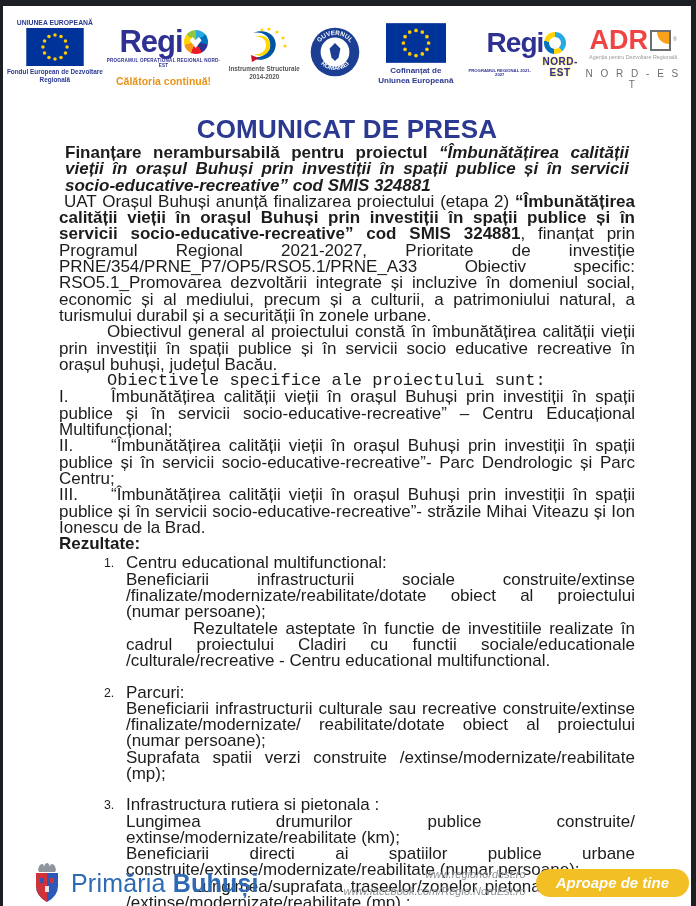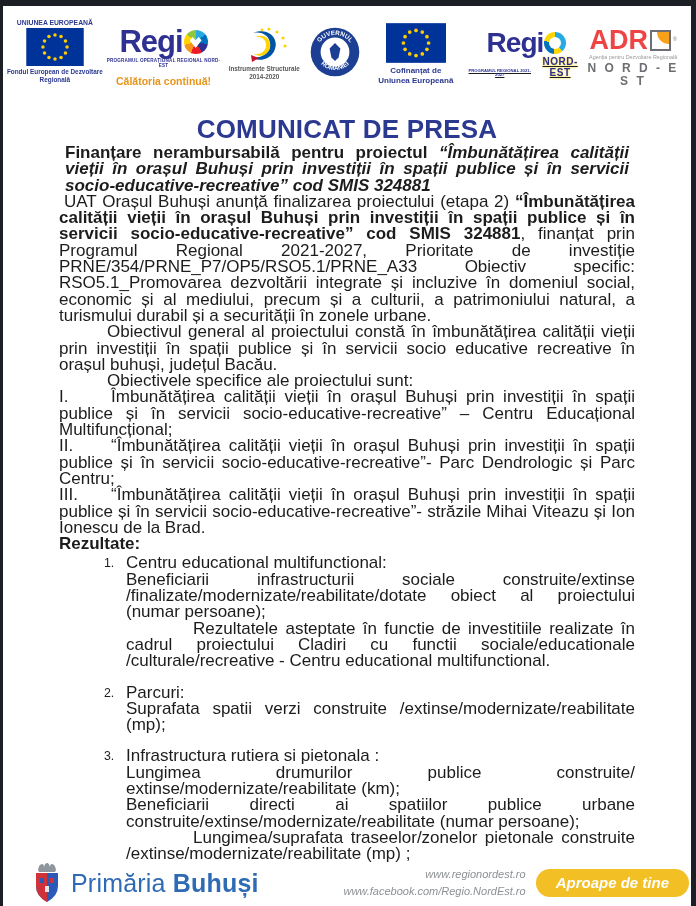--- a/index.html
+++ b/index.html
@@ -48,47 +48,47 @@
   .eu2-block svg{display:block;margin:0 auto 3px;}
   .eu2-text{color:#2b3990;font-weight:bold;font-size:8px;line-height:1.3;}
 
   .regione-block{width:118px;padding-top:10px;}
   .regione-word{color:#2e3192;font-weight:bold;font-size:28px;line-height:27px;
                 letter-spacing:-1px;display:flex;align-items:center;justify-content:center;}
   .regione-o{position:relative;display:inline-block;width:22px;height:22px;border-radius:50%;
              margin-left:1px;
              background:conic-gradient(#27aae1 0 38%,#ffd400 38% 52%,#0071bc 52% 78%,#ffd400 78% 100%);}
   .regione-o:after{content:"";position:absolute;inset:5px;background:#fff;border-radius:50%;}
-  .regione-row{display:flex;align-items:flex-end;justify-content:center;gap:3px;text-decoration:underline;}
+  .regione-row{display:flex;align-items:flex-end;justify-content:center;gap:3px;}
   .regione-sub{font-size:4.2px;color:#2e3192;font-weight:bold;}
   .regione-ne{color:#2e3192;font-weight:bold;font-size:10px;letter-spacing:.5px;
               text-shadow:0 0 2px #ffd400;}
 
   .adr-block{width:96px;padding-top:8px;}
   .adr-row{display:flex;align-items:center;justify-content:center;gap:2px;}
   .adr-word{color:#ef4444;font-weight:bold;font-size:27px;line-height:26px;letter-spacing:0px;}
   .adr-sq{position:relative;width:17px;height:17px;border:2.5px solid #6d6e71;display:inline-block;}
   .adr-sq:after{content:"";position:absolute;right:0;top:0;width:12px;height:12px;
                 background:#f9a11b;border-bottom-left-radius:100%;}
   .adr-reg{font-size:5px;color:#6d6e71;vertical-align:top;}
   .adr-sub{font-size:5.4px;color:#9a9a9a;margin-top:2px;}
-  .adr-ne{font-size:12px;color:#6d6e71;font-weight:bold;letter-spacing:2.5px;margin-top:1px;}
+  .adr-ne{font-size:10px;color:#6d6e71;font-weight:normal;letter-spacing:2.5px;margin-top:7px;}
 
   
   .content{padding:0 56px;color:#1c1c1c;}
   .content p{margin:0;font-size:17px;line-height:16.3px;text-align:justify;}
   .doc-title{margin-top:12px;text-align:center;color:#2b3990;font-weight:bold;
              font-size:26px;letter-spacing:.2px;}
   .doc-date{margin-top:8px;text-align:right;padding-right:14px;font-weight:bold;font-size:12.8px;}
   .subject{margin-top:20px;text-align:center;font-weight:bold;font-size:12.8px;
            line-height:21px;padding:0 6px;}
   .subject .q{font-style:italic;}
   .para1{margin-top:26px;text-indent:5px;}
   .para2{margin-top:17px;text-indent:48px;}
-  .intro{text-indent:48px;text-align:right;}
+  .intro{text-indent:48px;text-align:right;font-family:Liberation Mono, monospace;}
   .objective{margin-left:34px;}
   .objective .onum{display:inline-block;width:52px;}
   .rez-head{margin-top:16px;font-weight:bold;text-align:right;}
   .result{position:relative;margin-left:67px;margin-top:3px;}
   .result + .result{margin-top:15px;}
   .rnum{position:absolute;left:-22px;top:0;font-size:12.3px;line-height:16.3px;}
   .rtitle{text-align:right;}
   .outdent{margin-left:-67px;text-indent:67px;}
 
   
@@ -230,20 +230,21 @@
       <div class="result">
         <span class="rnum">1.</span>
         <p class="rtitle">Centru educational multifunctional:</p>
         <p>Beneficiarii infrastructurii sociale construite/extinse /finalizate/modernizate/reabilitate/dotate obiect al proiectului (numar persoane);</p>
         <p class="outdent">Rezultatele asteptate în functie de investitiile realizate în cadrul proiectului Cladiri cu functii sociale/educationale /culturale/recreative - Centru educational multifunctional.</p>
       </div>
 
       <div class="result">
         <span class="rnum">2.</span>
         <p class="rtitle">Parcuri:</p>
+        <p>Beneficiarii infrastructurii culturale sau recreative construite/extinse /finalizate/modernizate/ reabilitate/dotate obiect al proiectului (numar persoane);</p>
         <p>Suprafata spatii verzi construite /extinse/modernizate/reabilitate (mp);</p>
       </div>
 
       <div class="result">
         <span class="rnum">3.</span>
         <p class="rtitle">Infrastructura rutiera si pietonala :</p>
         <p>Lungimea drumurilor publice construite/ extinse/modernizate/reabilitate (km);</p>
         <p>Beneficiarii directi ai spatiilor publice urbane construite/extinse/modernizate/reabilitate (numar persoane);</p>
         <p class="outdent">Lungimea/suprafata traseelor/zonelor pietonale construite /extinse/modernizate/reabilitate (mp) ;</p>
       </div>

